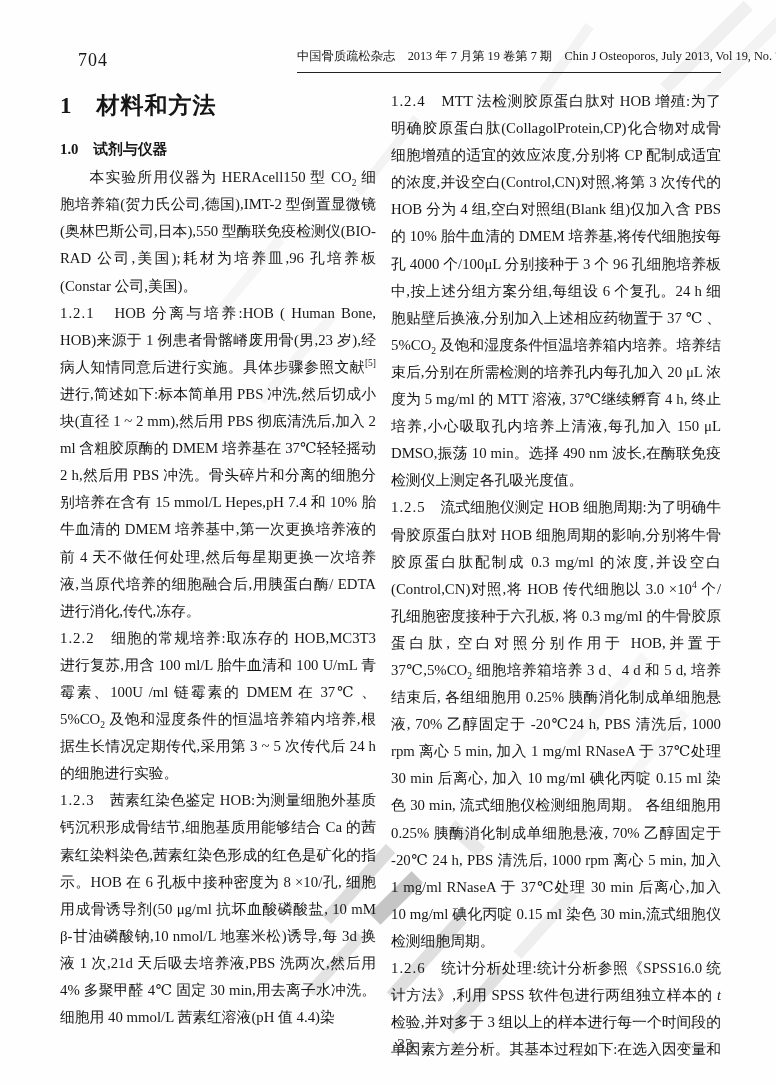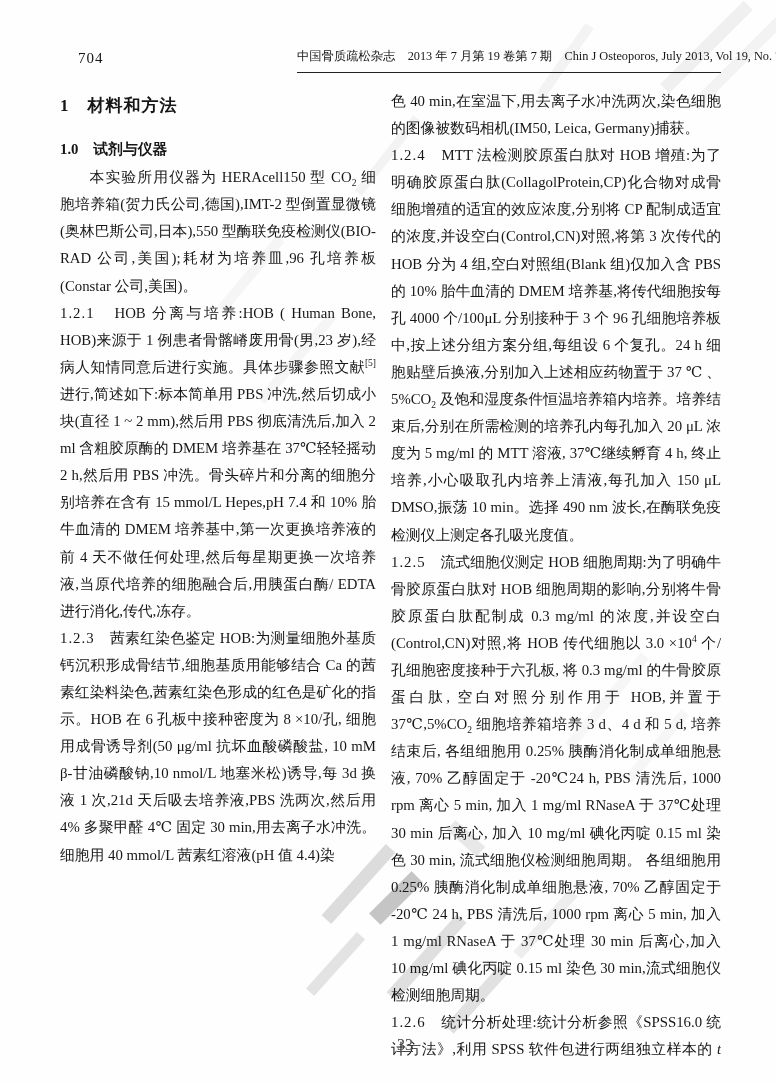--- a/index.html
+++ b/index.html
@@ -4,34 +4,34 @@
 <style>
   html,body{margin:0;padding:0;}
   body{
     width:776px;height:1085px;position:relative;background:#ffffff;
     font-family:"Liberation Serif","DejaVu Serif",serif;color:#161616;
     overflow:hidden;
   }
   .page{position:absolute;inset:0;background:#fefefe;overflow:hidden;}
 
   
-  .pageno{position:absolute;left:78px;top:50px;font-size:15px;letter-spacing:1px;}
+  .pageno{position:absolute;left:78px;top:50px;font-size:18px;letter-spacing:1px;}
   .header-line{
     position:absolute;left:297px;top:48px;width:424px;
     font-size:12.3px;text-align:center;padding-bottom:7px;
     border-bottom:1.5px solid #222;white-space:nowrap;
   }
 
   
   .col{position:absolute;top:88px;font-size:14.8px;line-height:27.1px;
        text-align:justify;text-justify:inter-character;height:978px;overflow:hidden;}
   .col-left{left:60px;width:316px;}
   .col-right{left:391px;width:330px;}
 
-  .h1{font-size:17px;font-weight:bold;margin:4px 0 17px 0;letter-spacing:1px;}
+  .h1{font-size:23px;font-weight:bold;margin:4px 0 17px 0;letter-spacing:1px;}
   .h2{font-weight:bold;margin:1px 0 1px 0;}
   .para{margin:0;}
   .para.indent{text-indent:2em;}
   .pnum{font-weight:normal;letter-spacing:1px;}
   sup,sub{font-size:9.5px;line-height:0;}
 
   
   .wm{position:absolute;background:#8f8f8f;pointer-events:none;}
 
   .footer-scan{position:absolute;left:397px;top:1036px;font-size:16px;color:#444;text-decoration:underline;}
@@ -58,23 +58,23 @@
   <div class="wm" style="left:540px;top:882px;width:11px;height:84px;transform:rotate(42deg);opacity:.14;"></div>
 
   <div class="pageno">704</div>
   <div class="header-line">中国骨质疏松杂志　2013 年 7 月第 19 卷第 7 期　Chin J Osteoporos, July 2013, Vol 19, No. 7</div>
 
   <div class="col col-left" id="col-left">
       <div class="h1">1　材料和方法</div>
       <div class="h2">1.0　试剂与仪器</div>
       <div class="para indent">本实验所用仪器为 HERAcell150 型 CO<sub>2</sub> 细胞培养箱(贺力氏公司,德国),IMT-2 型倒置显微镜(奥林巴斯公司,日本),550 型酶联免疫检测仪(BIO-RAD 公司,美国);耗材为培养皿,96 孔培养板(Constar 公司,美国)。</div>
       <div class="para"><b class="pnum">1.2.1</b>　HOB 分离与培养:HOB ( Human Bone, HOB)来源于 1 例患者骨髂嵴废用骨(男,23 岁),经病人知情同意后进行实施。具体步骤参照文献<sup>[5]</sup>进行,简述如下:标本简单用 PBS 冲洗,然后切成小块(直径 1 ~ 2 mm),然后用 PBS 彻底清洗后,加入 2 ml 含粗胶原酶的 DMEM 培养基在 37℃轻轻摇动 2 h,然后用 PBS 冲洗。骨头碎片和分离的细胞分别培养在含有 15 mmol/L Hepes,pH 7.4 和 10% 胎牛血清的 DMEM 培养基中,第一次更换培养液的前 4 天不做任何处理,然后每星期更换一次培养液,当原代培养的细胞融合后,用胰蛋白酶/ EDTA 进行消化,传代,冻存。</div>
+      <div class="para"><b class="pnum">1.2.2</b>　细胞的常规培养:取冻存的 HOB,MC3T3 进行复苏,用含 100 ml/L 胎牛血清和 100 U/mL 青霉素、100U /ml 链霉素的 DMEM 在 37℃ 、5%CO<sub>2</sub> 及饱和湿度条件的恒温培养箱内培养,根据生长情况定期传代,采用第 3 ~ 5 次传代后 24 h 的细胞进行实验。</div>
       <div class="para"><b class="pnum">1.2.3</b>　茜素红染色鉴定 HOB:为测量细胞外基质钙沉积形成骨结节,细胞基质用能够结合 Ca 的茜素红染料染色,茜素红染色形成的红色是矿化的指示。HOB 在 6 孔板中接种密度为 8 ×10/孔, 细胞用成骨诱导剂(50 μg/ml 抗坏血酸磷酸盐, 10 mM β-甘油磷酸钠,10 nmol/L 地塞米松)诱导,每 3d 换液 1 次,21d 天后吸去培养液,PBS 洗两次,然后用 4% 多聚甲醛 4℃ 固定 30 min,用去离子水冲洗。细胞用 40 mmol/L 茜素红溶液(pH 值 4.4)染</div>
     </div>
   <div class="col col-right" id="col-right">
-      <div class="para">色 40 min,在室温下,用去离子水冲洗两次,染色细胞的图像被数码相机(IM50, Leica, Germany)捕获。</div>
       <div class="para"><b class="pnum">1.2.4</b>　MTT 法检测胶原蛋白肽对 HOB 增殖:为了明确胶原蛋白肽(CollagolProtein,CP)化合物对成骨细胞增殖的适宜的效应浓度,分别将 CP 配制成适宜的浓度,并设空白(Control,CN)对照,将第 3 次传代的 HOB 分为 4 组,空白对照组(Blank 组)仅加入含 PBS 的 10% 胎牛血清的 DMEM 培养基,将传代细胞按每孔 4000 个/100μL 分别接种于 3 个 96 孔细胞培养板中,按上述分组方案分组,每组设 6 个复孔。24 h 细胞贴壁后换液,分别加入上述相应药物置于 37 ℃ 、5%CO<sub>2</sub> 及饱和湿度条件恒温培养箱内培养。培养结束后,分别在所需检测的培养孔内每孔加入 20 μL 浓度为 5 mg/ml 的 MTT 溶液, 37℃继续孵育 4 h, 终止培养,小心吸取孔内培养上清液,每孔加入 150 μL DMSO,振荡 10 min。选择 490 nm 波长,在酶联免疫检测仪上测定各孔吸光度值。</div>
       <div class="para"><b class="pnum">1.2.5</b>　流式细胞仪测定 HOB 细胞周期:为了明确牛骨胶原蛋白肽对 HOB 细胞周期的影响,分别将牛骨胶原蛋白肽配制成 0.3 mg/ml 的浓度,并设空白(Control,CN)对照,将 HOB 传代细胞以 3.0 ×10<sup>4</sup> 个/孔细胞密度接种于六孔板, 将 0.3 mg/ml 的牛骨胶原蛋白肽, 空白对照分别作用于 HOB,并置于 37℃,5%CO<sub>2</sub> 细胞培养箱培养 3 d、4 d 和 5 d, 培养结束后, 各组细胞用 0.25% 胰酶消化制成单细胞悬液, 70% 乙醇固定于 -20℃24 h, PBS 清洗后, 1000 rpm 离心 5 min, 加入 1 mg/ml RNaseA 于 37℃处理 30 min 后离心, 加入 10 mg/ml 碘化丙啶 0.15 ml 染色 30 min, 流式细胞仪检测细胞周期。 各组细胞用 0.25% 胰酶消化制成单细胞悬液, 70% 乙醇固定于 -20℃ 24 h, PBS 清洗后, 1000 rpm 离心 5 min, 加入 1 mg/ml RNaseA 于 37℃处理 30 min 后离心,加入 10 mg/ml 碘化丙啶 0.15 ml 染色 30 min,流式细胞仪检测细胞周期。</div>
       <div class="para"><b class="pnum">1.2.6</b>　统计分析处理:统计分析参照《SPSS16.0 统计方法》,利用 SPSS 软件包进行两组独立样本的 <i>t</i> 检验,并对多于 3 组以上的样本进行每一个时间段的单因素方差分析。其基本过程如下:在选入因变量和分类变量后,首先分析所分析数据是否服从正态分布,并满足方差齐性要求,如果满足则运行程序对各处理数据间的差异是否显著进行判定,并利用“S-N-K”和“LSD”进一步作组间的两两多重比较,P &lt;0.05 认为具有显著性差异。</div>
     </div>
 
   <div class="footer-scan">33</div>
 </div>
 
 </body></html>

